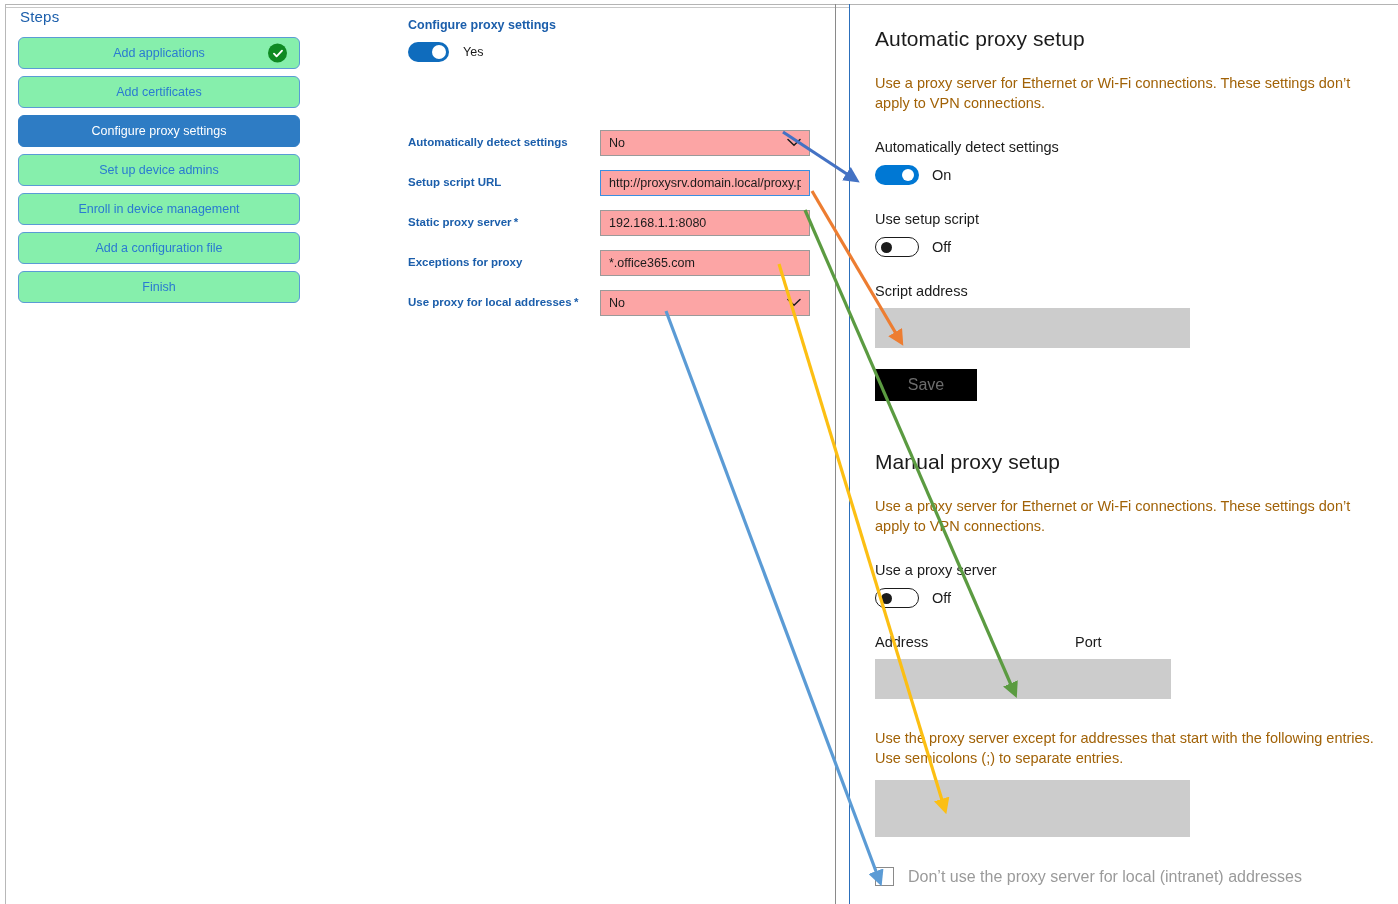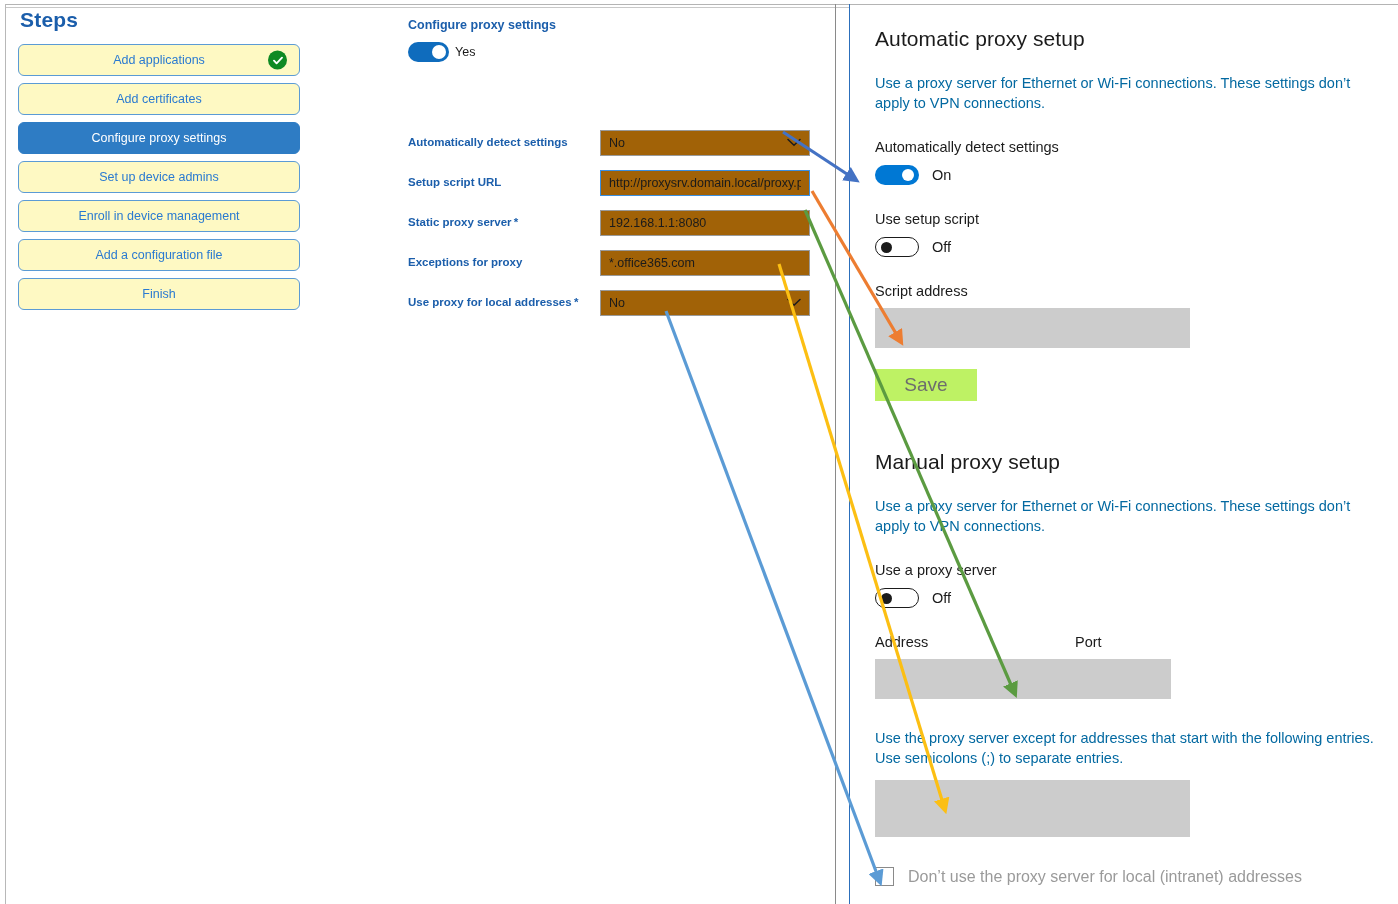--- a/index.html
+++ b/index.html
@@ -16,26 +16,26 @@
   
   .top-rule{position:absolute;left:5px;top:4px;width:1393px;height:1px;background:#b4b4b4;}
   .top-rule2{position:absolute;left:5px;top:7px;width:1393px;height:1px;background:#c8c8c8;}
   .left-rule{position:absolute;left:5px;top:4px;width:1px;height:900px;background:#b8b8b8;}
   .mid-rule-a{position:absolute;left:835px;top:4px;width:1px;height:900px;background:#8a8a8a;}
   .mid-rule-b{position:absolute;left:849px;top:4px;width:1px;height:900px;background:#2c6fbb;}
 
   
   .steps{position:absolute;left:18px;top:8px;width:300px;}
   .steps-title{
-    font-size:21px;font-weight:bold;color:#1b5eab;letter-spacing:.2px;margin:0 0 12px 2px;
+    font-size:15px;font-weight:normal;color:#1b5eab;letter-spacing:.2px;margin:0 0 12px 2px;
   }
   .step{
     position:relative;box-sizing:border-box;
     width:282px;height:32px;margin-bottom:7px;
-    border:1px solid #5b9bd5;border-radius:6px;background:#fef9c3;
+    border:1px solid #5b9bd5;border-radius:6px;background:#86efac;
     color:#2a7ad1;font-size:12.5px;
     display:flex;align-items:center;justify-content:center;
   }
   .step.current{background:#2e7cc4;border-color:#2e7cc4;color:#ffffff;}
   .step .check{
     position:absolute;right:12px;top:50%;transform:translateY(-50%);
     width:19px;height:19px;border-radius:50%;background:#0f8a23;
     display:flex;align-items:center;justify-content:center;
   }
   .step .check svg{display:block;}
@@ -44,64 +44,64 @@
   .form{position:absolute;left:408px;top:18px;width:420px;}
   .form-title{font-size:12.5px;font-weight:bold;color:#1b5eab;margin:0 0 10px 0;}
 
   .switch{
     position:relative;width:41px;height:20px;border-radius:10px;background:#0f6cbd;
     display:inline-block;vertical-align:middle;
   }
   .switch .knob{
     position:absolute;top:3px;left:24px;width:14px;height:14px;border-radius:50%;background:#ffffff;
   }
-  .switch-row{display:flex;align-items:center;gap:6px;}
+  .switch-row{display:flex;align-items:center;gap:14px;}
   .switch-label{font-size:12.5px;color:#1b1b1b;}
 
   .rows{position:absolute;left:408px;top:130px;width:420px;}
   .row{display:flex;align-items:center;height:26px;margin-bottom:14px;}
   .row .lbl{
     width:192px;flex:0 0 192px;
     font-size:11.5px;font-weight:bold;color:#1b5eab;line-height:1.2;
   }
   .row .lbl .req{color:#1b5eab;font-weight:bold;}
   .fld{
     box-sizing:border-box;width:210px;height:26px;
-    border:1px solid #9a9a9a;background:#a16207;
+    border:1px solid #9a9a9a;background:#fca5a5;
     font-size:12.5px;color:#1b1b1b;
     display:flex;align-items:center;padding:0 8px;
     font-family:"Liberation Sans","DejaVu Sans",sans-serif;
   }
   .fld.focused{border:1px solid #3b8fe0;}
   .fld.select{justify-content:space-between;padding-right:8px;}
   .chev{color:#1b1b1b;font-size:12px;line-height:1;}
   .fld .txt{white-space:nowrap;overflow:hidden;}
 
   
   .winpanel{
     position:absolute;left:850px;top:5px;width:548px;height:899px;
     background:#ffffff;overflow:hidden;
     font-family:"Liberation Sans","DejaVu Sans",sans-serif;
   }
   .winpanel .inner{position:absolute;left:25px;top:0;width:500px;}
   .w-h1{font-size:21px;color:#1b1b1b;font-weight:normal;margin:22px 0 0 0;letter-spacing:.1px;}
-  .w-p{font-size:14.5px;color:#0369a1;line-height:1.38;margin:22px 0 0 0;width:500px;}
+  .w-p{font-size:14.5px;color:#a16207;line-height:1.38;margin:22px 0 0 0;width:500px;}
   .w-lbl{font-size:14.5px;color:#1b1b1b;margin:26px 0 0 0;}
   .w-toggle-row{display:flex;align-items:center;gap:13px;margin-top:10px;}
   .w-switch{position:relative;width:44px;height:20px;border-radius:10px;box-sizing:border-box;}
   .w-switch.on{background:#0078d4;}
   .w-switch.on .knob{position:absolute;top:4px;right:5px;width:12px;height:12px;border-radius:50%;background:#ffffff;}
   .w-switch.off{background:#ffffff;border:1.6px solid #1b1b1b;}
   .w-switch.off .knob{position:absolute;top:4px;left:5px;width:11px;height:11px;border-radius:50%;background:#1b1b1b;}
   .w-toggle-txt{font-size:14.5px;color:#1b1b1b;}
   .w-box{background:#cccccc;height:40px;margin-top:9px;}
   .w-btn{
-    background:#bef264;width:102px;height:32px;margin-top:21px;
+    background:#000000;width:102px;height:32px;margin-top:21px;
     display:flex;align-items:center;justify-content:center;
-    color:#6d6d6d;font-size:19px;
+    color:#6d6d6d;font-size:16px;
   }
   .w-pair{display:flex;margin-top:0;}
   .w-col-addr{width:200px;}
   .w-col-port{width:96px;}
   .w-col-lbl{font-size:14.5px;color:#1b1b1b;margin:26px 0 0 0;}
   .w-check-row{display:flex;align-items:center;gap:14px;margin-top:30px;}
   .w-check{width:19px;height:19px;border:1.4px solid #8a8a8a;background:#ffffff;box-sizing:border-box;}
   .w-check-lbl{font-size:16px;color:#9a9a9a;}
 
   

